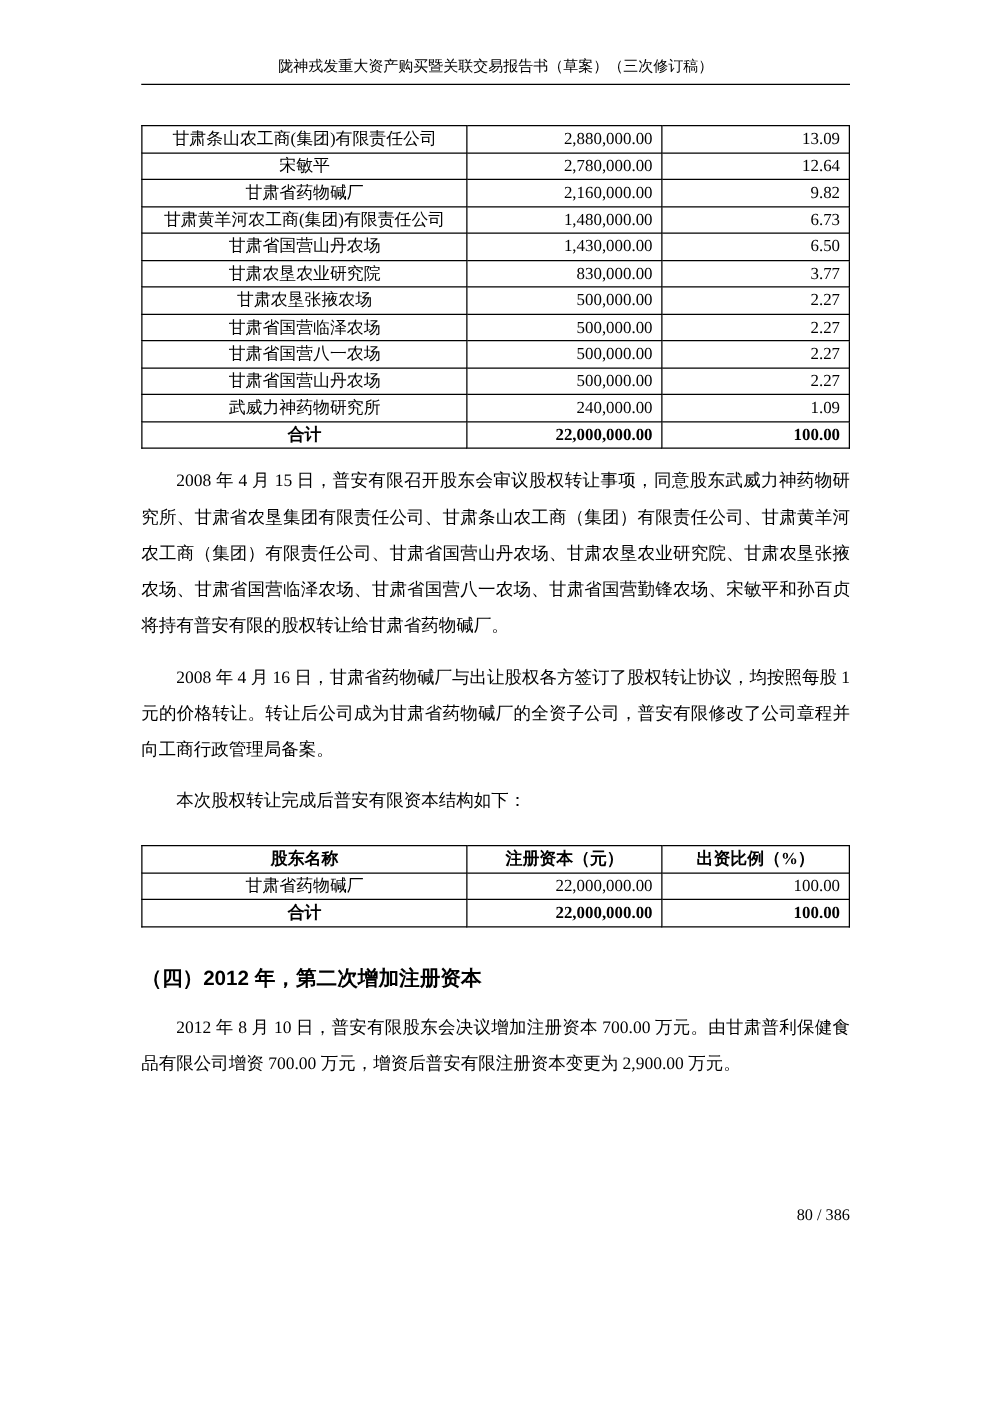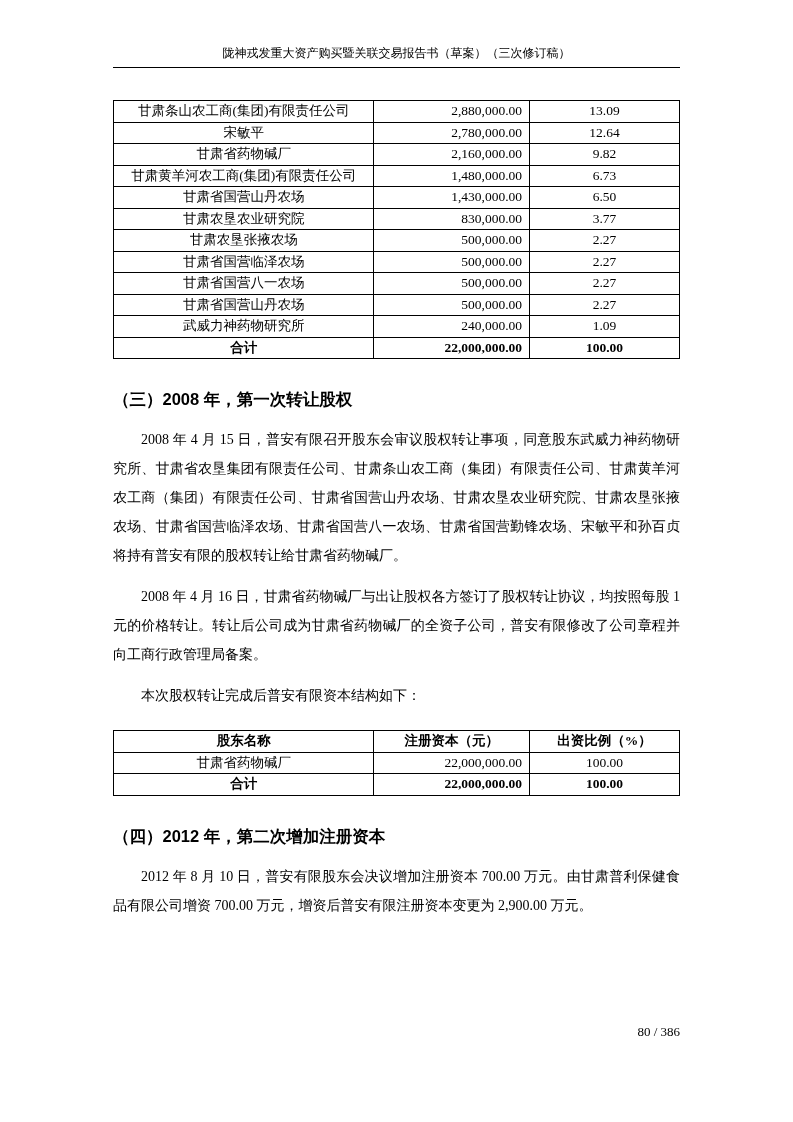--- a/index.html
+++ b/index.html
@@ -37,21 +37,21 @@
   }
   table.t1 { margin-top: 32px; }
   table.data-table td, table.data-table th {
     border: 1px solid #000;
     height: 21.5px;
     padding: 1px 7px;
     font-weight: normal;
   }
   .col-name  { width: 46%; text-align: center; }
   .col-num   { width: 27.5%; text-align: right; }
-  .col-pct   { width: 26.5%; text-align: center; }
+  .col-pct   { width: 26.5%; text-align: right; }
   tr.total-row td { font-weight: bold; }
   tr.total-row td.col-name { text-align: center; }
   tr.head-row th { font-weight: bold; text-align: center; }
   
   .sec-heading {
     font-family: "Liberation Sans", "DejaVu Sans", sans-serif;
     font-weight: bold;
     font-size: 16.5px;
     margin: 30px 0 14px 0;
   }
@@ -60,21 +60,21 @@
     font-size: 14px;
     line-height: 29px;
     text-align: justify;
     text-indent: 2em;
     margin: 12px 0;
   }
   .para-last { margin-bottom: 20px; }
   
   .page-footer {
     position: absolute;
-    top: 1024px;
+    top: 964px;
     right: 113px;
     font-size: 13px;
   }
 </style>
 </head>
 <body>
 
 <div class="page">
 
   <div class="doc-header">
@@ -140,21 +140,20 @@
         <td class="col-pct">1.09</td>
       </tr>
       <tr class="total-row">
         <td class="col-name">合计</td>
         <td class="col-num">22,000,000.00</td>
         <td class="col-pct">100.00</td>
       </tr>
     </tbody>
   </table>
 
-  <div class="sec-heading">（三）2008 年，第一次转让股权</div>
 
   <p class="para">2008 年 4 月 15 日，普安有限召开股东会审议股权转让事项，同意股东武威力神药物研究所、甘肃省农垦集团有限责任公司、甘肃条山农工商（集团）有限责任公司、甘肃黄羊河农工商（集团）有限责任公司、甘肃省国营山丹农场、甘肃农垦农业研究院、甘肃农垦张掖农场、甘肃省国营临泽农场、甘肃省国营八一农场、甘肃省国营勤锋农场、宋敏平和孙百贞将持有普安有限的股权转让给甘肃省药物碱厂。</p>
   <p class="para">2008 年 4 月 16 日，甘肃省药物碱厂与出让股权各方签订了股权转让协议，均按照每股 1 元的价格转让。转让后公司成为甘肃省药物碱厂的全资子公司，普安有限修改了公司章程并向工商行政管理局备案。</p>
   <p class="para para-last">本次股权转让完成后普安有限资本结构如下：</p>
 
   <table class="data-table t2">
     <tbody>
       <tr class="head-row">
         <th class="col-name">股东名称</th>
         <th class="col-num">注册资本（元）</th>

